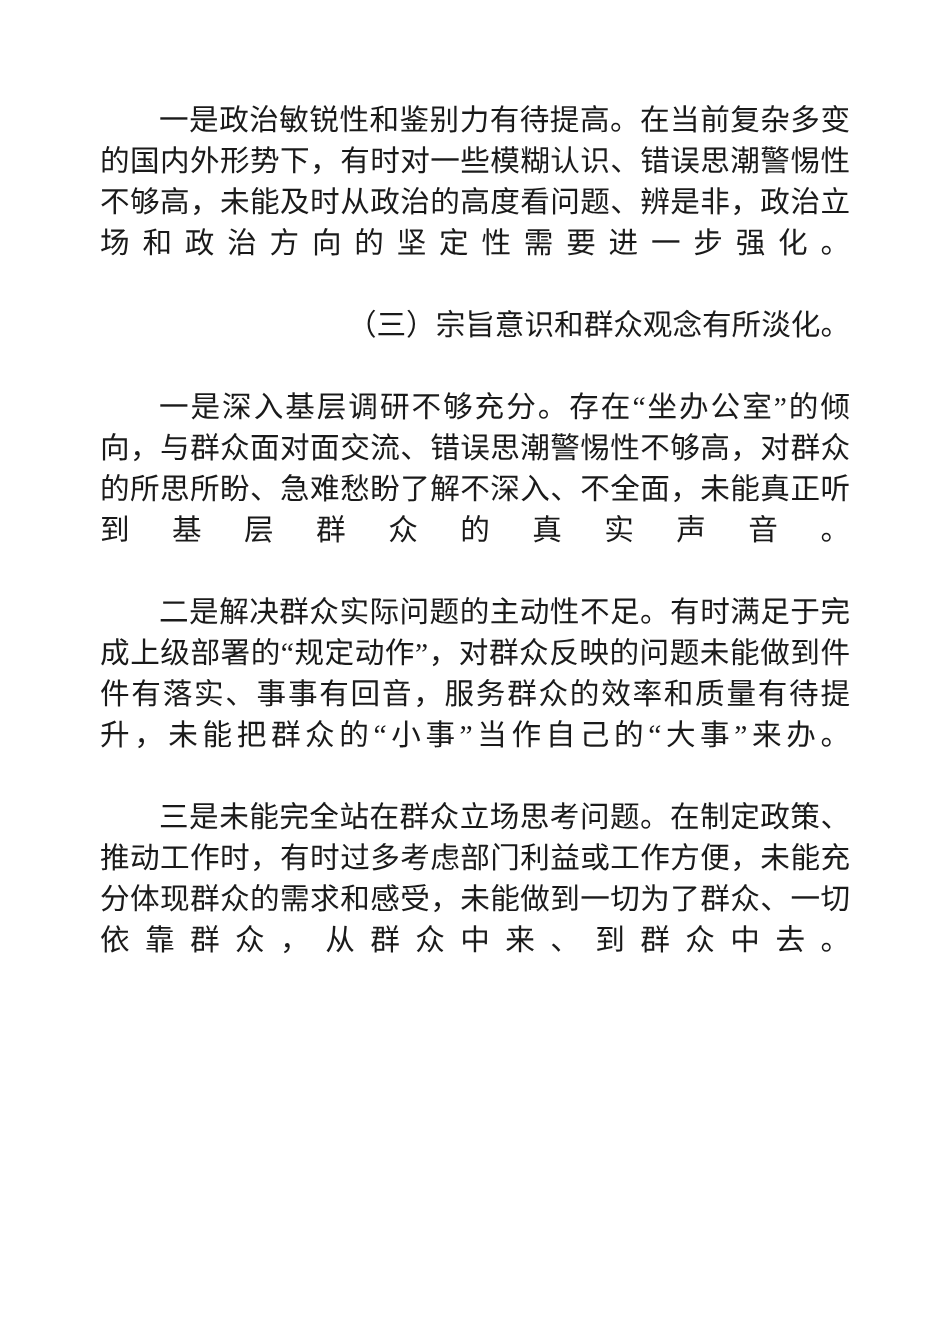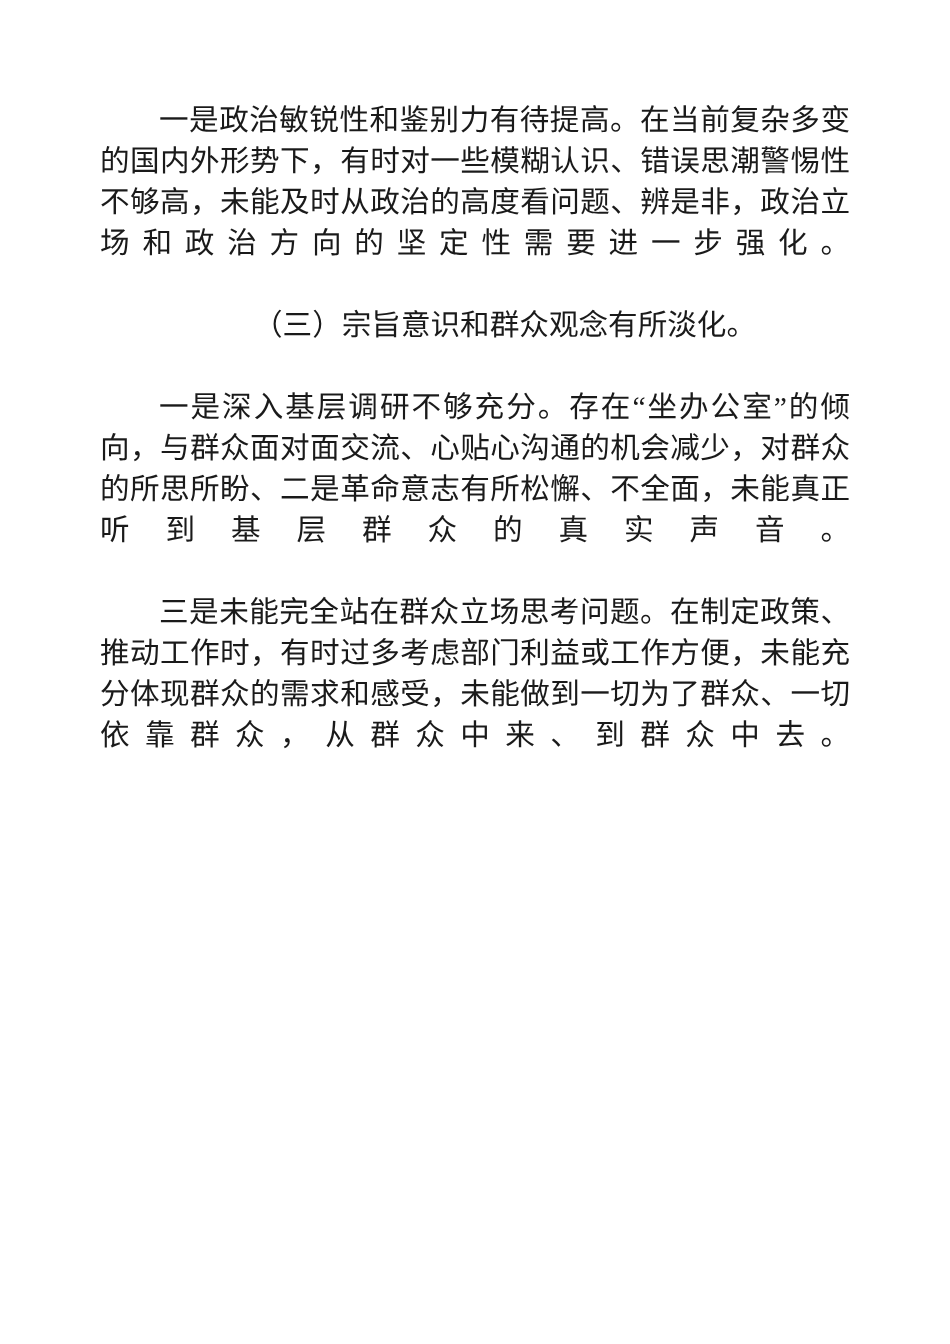--- a/index.html
+++ b/index.html
@@ -35,21 +35,21 @@
     text-align: justify;
     text-justify: inter-character;
     text-indent: 59px;
     letter-spacing: 0px;
     word-break: break-all;
     -webkit-font-smoothing: antialiased;
   }
 
   
   .para.heading {
-    text-align: center;
+    text-align: right;
   }
 
   
   .para:after {
     content: "";
     display: inline-block;
     width: 100%;
   }
 </style>
 </head>
@@ -57,19 +57,20 @@
 
 <div id="page">
   <div id="doc-body">
 
     <p class="para">一是政治敏锐性和鉴别力有待提高。在当前复杂多变的国内外形势下，有时对一些模糊认识、错误思潮警惕性不够高，未能及时从政治的高度看问题、辨是非，政治立场和政治方向的坚定性需要进一步强化。</p>
 
 
 
     <p class="para heading">（三）宗旨意识和群众观念有所淡化。</p>
 
-    <p class="para">一是深入基层调研不够充分。存在“坐办公室”的倾向，与群众面对面交流、心贴心沟通的机会减少，对群众的所思所盼、二是革命意志有所松懈、不全面，未能真正听到基层群众的真实声音。</p>
+    <p class="para">一是深入基层调研不够充分。存在“坐办公室”的倾向，与群众面对面交流、错误思潮警惕性不够高，对群众的所思所盼、急难愁盼了解不深入、不全面，未能真正听到基层群众的真实声音。</p>
 
+    <p class="para">二是解决群众实际问题的主动性不足。有时满足于完成上级部署的“规定动作”，对群众反映的问题未能做到件件有落实、事事有回音，服务群众的效率和质量有待提升，未能把群众的“小事”当作自己的“大事”来办。</p>
 
     <p class="para">三是未能完全站在群众立场思考问题。在制定政策、推动工作时，有时过多考虑部门利益或工作方便，未能充分体现群众的需求和感受，未能做到一切为了群众、一切依靠群众，从群众中来、到群众中去。</p>
 
   </div>
 </div>
 
 </body></html>

